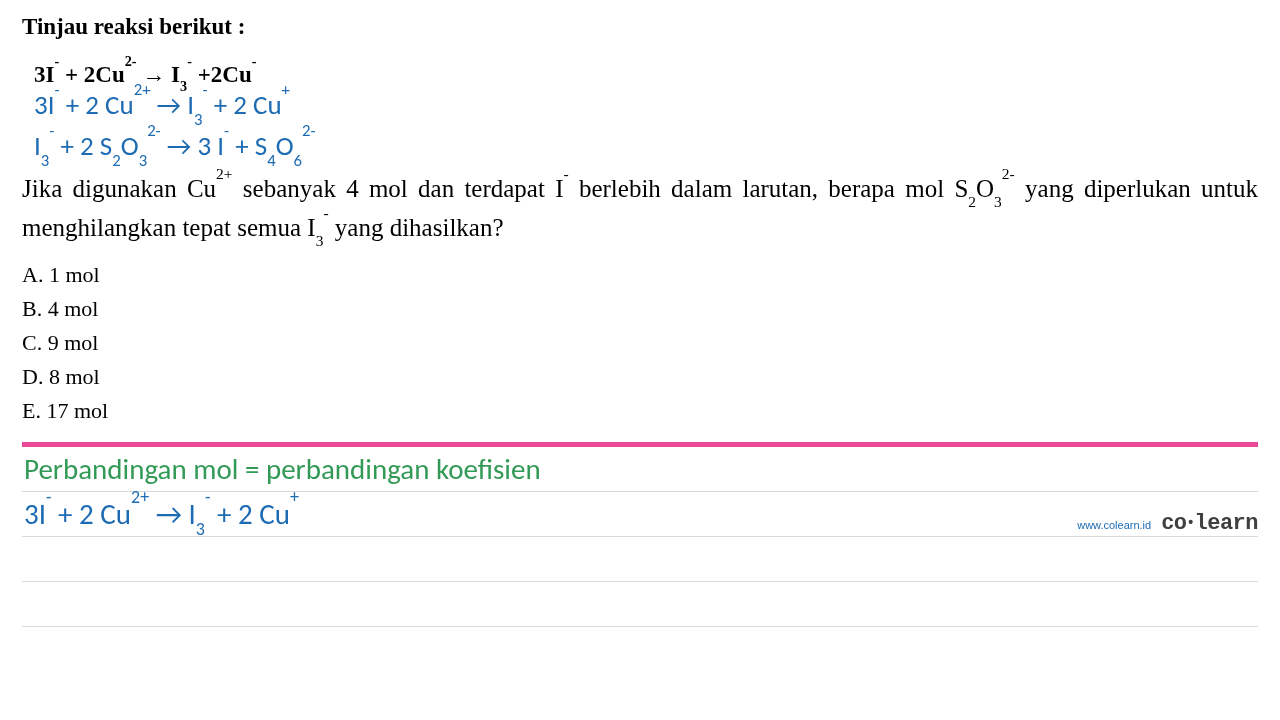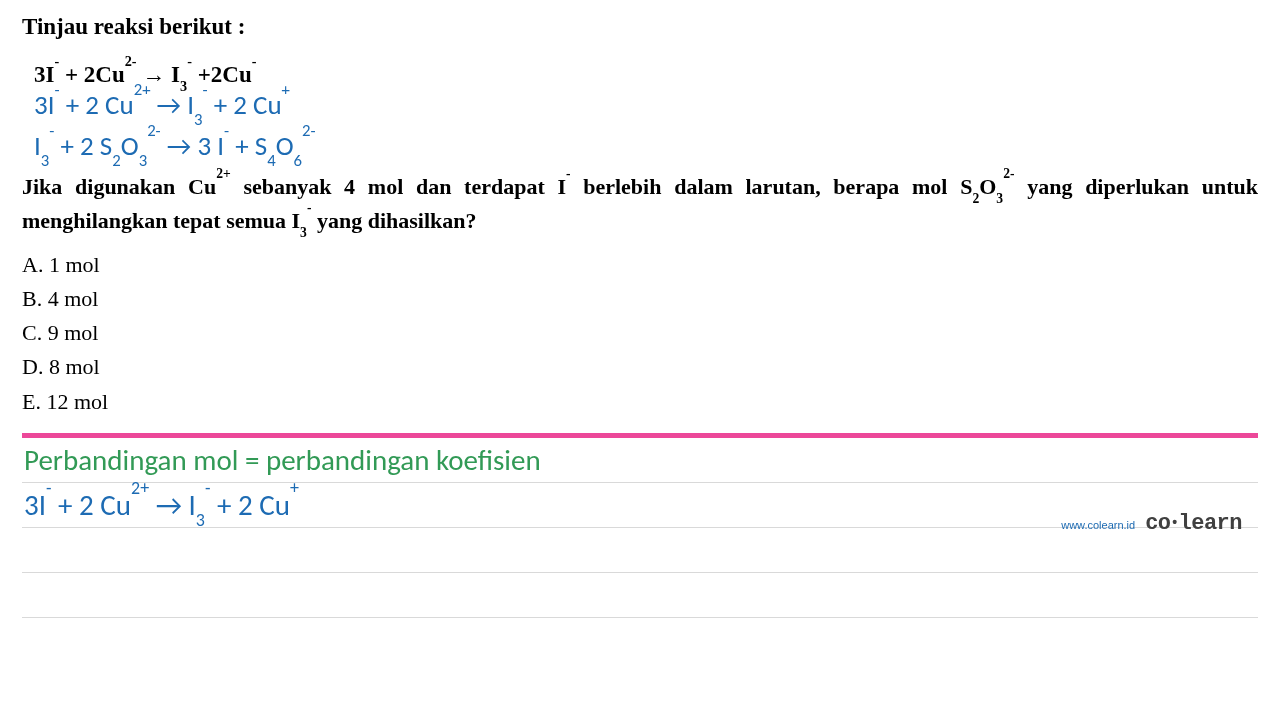--- a/index.html
+++ b/index.html
@@ -36,22 +36,22 @@
     white-space: pre;
   }
   .rx-anno {
     color: #1d6bb3;
     font-family: Calibri, Arial, sans-serif;
     font-size: 27px;
     margin-left: 12px;
     white-space: pre;
   }
   .question-text {
-    font-weight: bold;
-    font-size: 22px;
+    font-weight: normal;
+    font-size: 25px;
     line-height: 1.55;
     margin-top: 2px;
     text-align: justify;
   }
   .options {
     margin-top: 10px;
     font-weight: normal;
     font-size: 22px;
     line-height: 1.55;
   }
@@ -75,21 +75,21 @@
   sup, sub {
     font-size: 0.62em;
     line-height: 0;
     position: relative;
   }
   sup { top: -0.55em; }
   sub { bottom: -0.25em; }
 
   .footer {
     position: absolute;
-    right: 38px;
+    right: 22px;
     bottom: 8px;
     display: flex;
     align-items: baseline;
     gap: 10px;
   }
   .footer-url {
     font-family: Arial, sans-serif;
     font-size: 11px;
     color: #1d6bb3;
   }
@@ -118,21 +118,21 @@
     <span class="rx-anno">I<sub>3</sub><sup>-</sup> + 2 S<sub>2</sub>O<sub>3</sub><sup>2-</sup> → 3 I<sup>-</sup> + S<sub>4</sub>O<sub>6</sub><sup>2-</sup></span>
   </div>
 
   <div class="question-text">Jika digunakan Cu<sup>2+</sup> sebanyak 4 mol dan terdapat I<sup>-</sup> berlebih dalam larutan, berapa mol S<sub>2</sub>O<sub>3</sub><sup>2-</sup> yang diperlukan untuk menghilangkan tepat semua I<sub>3</sub><sup>-</sup> yang dihasilkan?</div>
 
   <div class="options">
     <div class="option-line">A. 1 mol</div>
     <div class="option-line">B. 4 mol</div>
     <div class="option-line">C. 9 mol</div>
     <div class="option-line">D. 8 mol</div>
-    <div class="option-line">E. 12 mol</div>
+    <div class="option-line">E. 17 mol</div>
   </div>
 
   <div class="work-area">
     <div class="work-line first tgreen">Perbandingan mol = perbandingan koefisien</div>
     <div class="work-line tblue">3I<sup>-</sup> + 2 Cu<sup>2+</sup> → I<sub>3</sub><sup>-</sup> + 2 Cu<sup>+</sup></div>
     <div class="work-line empty"></div>
     <div class="work-line empty"></div>
   </div>
 
   <div class="footer">

